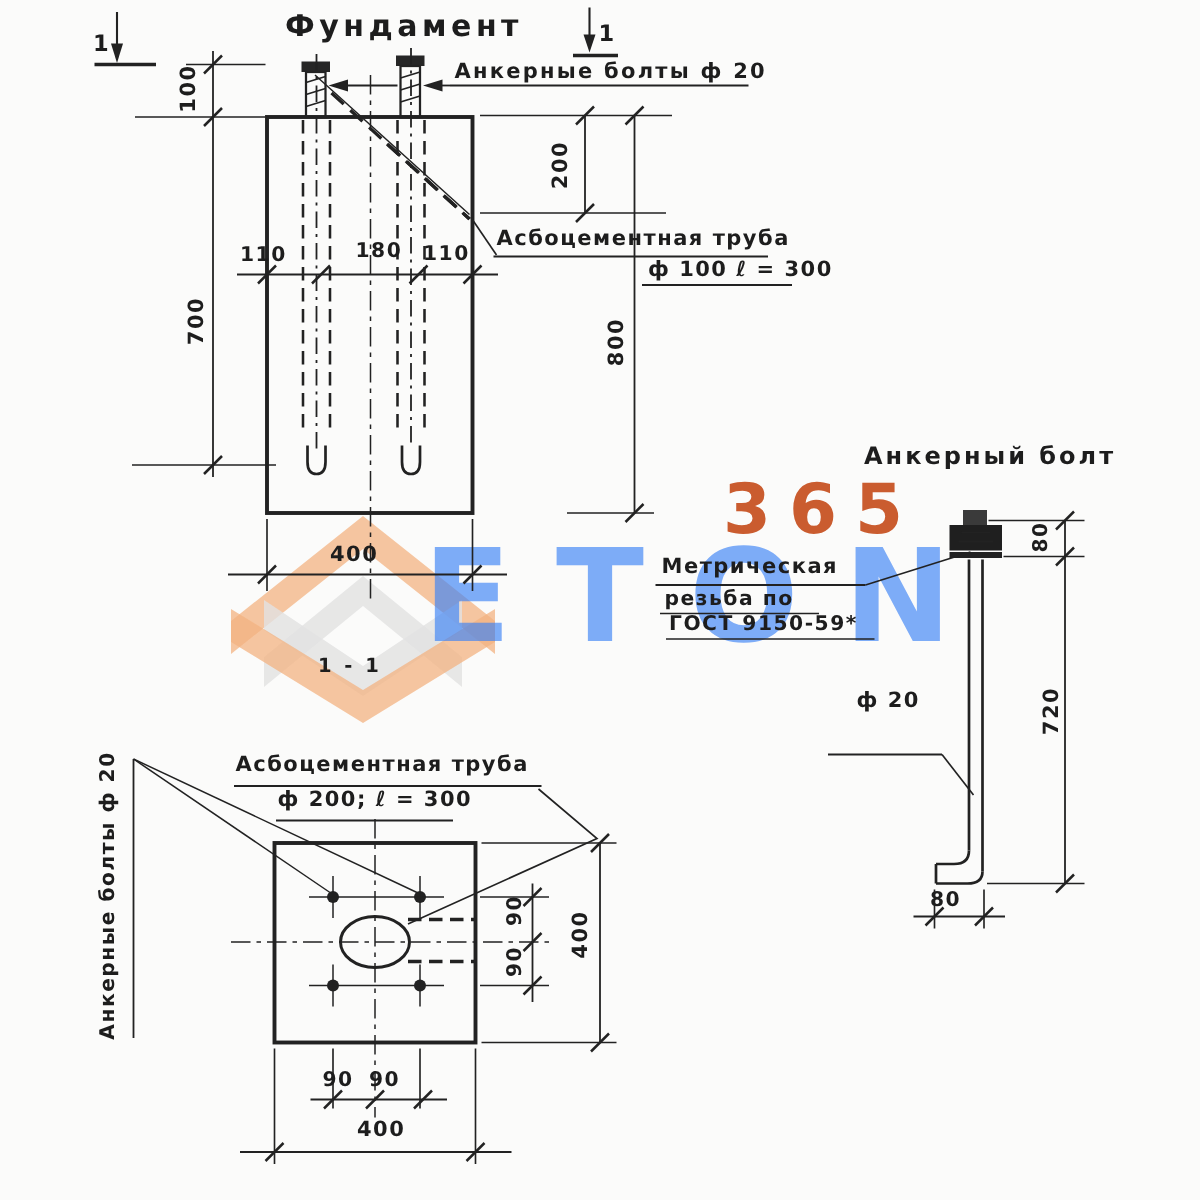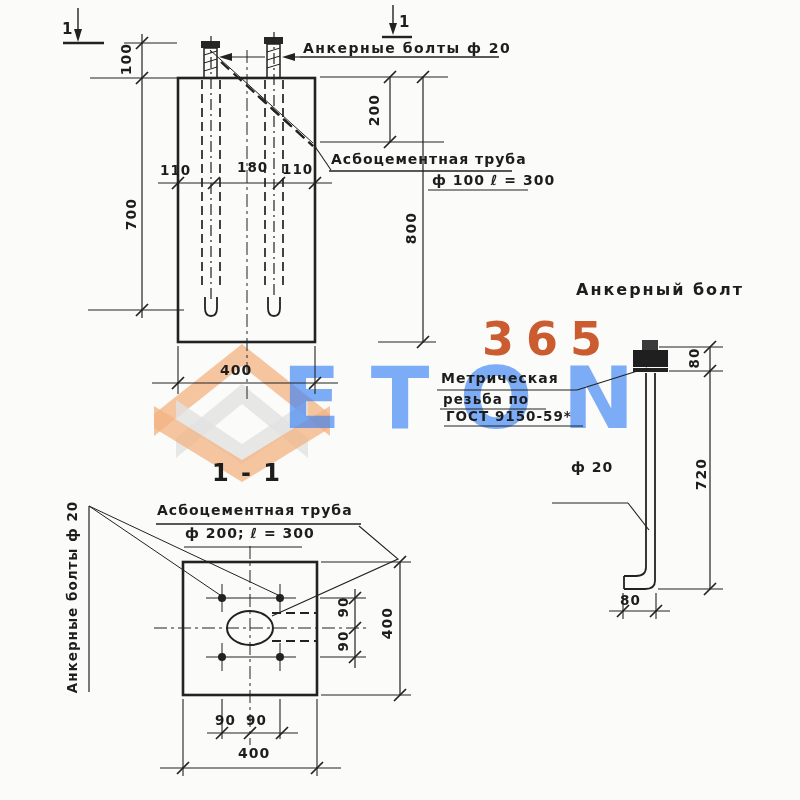--- a/index.html
+++ b/index.html
@@ -204,47 +204,48 @@
         <line x1="177" y1="774" x2="189" y2="762" stroke="#222222" stroke-width="1.7"></line>
         <line x1="311" y1="774" x2="323" y2="762" stroke="#222222" stroke-width="1.7"></line>
         <line x1="704" y1="353" x2="716" y2="341" stroke="#222222" stroke-width="1.7"></line>
         <line x1="704" y1="377" x2="716" y2="365" stroke="#222222" stroke-width="1.7"></line>
         <line x1="704" y1="595" x2="716" y2="583" stroke="#222222" stroke-width="1.7"></line>
         <line x1="617" y1="617" x2="629" y2="605" stroke="#222222" stroke-width="1.7"></line>
         <line x1="650" y1="617" x2="662" y2="605" stroke="#222222" stroke-width="1.7"></line>
       </g>
   </svg>
 
+  <div class="t" style="left:190px;top:6px;width:150px;text-align:center;font-size:20px;letter-spacing:3px;">Фундамент</div>
   <div class="t" style="left:62px;top:21px;font-size:15px;">1</div>
   <div class="t" style="left:399px;top:14px;font-size:15px;">1</div>
   <div class="t" style="left:303px;top:41px;letter-spacing:1.5px;">Анкерные болты  ф 20</div>
   <div class="t" style="left:331px;top:152px;">Асбоцементная труба</div>
   <div class="t" style="left:432px;top:173px;">ф 100  ℓ = 300</div>
 
   <div class="t rot" style="left:106px;top:50px;">100</div>
   <div class="t rot" style="left:111px;top:205px;">700</div>
   <div class="t hd" style="left:160px;top:163px;font-size:13.5px;">110</div>
   <div class="t hd" style="left:237px;top:160px;font-size:13.5px;">180</div>
   <div class="t hd" style="left:282px;top:162px;font-size:13.5px;">110</div>
   <div class="t rot" style="left:354px;top:101px;">200</div>
   <div class="t rot" style="left:391px;top:219px;">800</div>
   <div class="t hd" style="left:220px;top:363px;">400</div>
 
-  <div class="t" style="left:212px;top:460px;font-size:24px;letter-spacing:2px;">1 - 1</div>
+  <div class="t" style="left:212px;top:438px;font-size:13px;letter-spacing:2px;">1 - 1</div>
   <div class="t" style="left:157px;top:503px;">Асбоцементная труба</div>
   <div class="t" style="left:185px;top:526px;">ф 200;  ℓ = 300</div>
   <div class="t rot" style="left:-26px;top:588px;width:200px;font-size:13.5px;">Анкерные болты  ф 20</div>
   <div class="t rot" style="left:323px;top:598px;font-size:13.5px;">90</div>
   <div class="t rot" style="left:323px;top:632px;font-size:13.5px;">90</div>
   <div class="t rot" style="left:367px;top:614px;">400</div>
   <div class="t hd" style="left:215px;top:713px;font-size:13.5px;">90</div>
   <div class="t hd" style="left:246px;top:713px;font-size:13.5px;">90</div>
   <div class="t hd" style="left:238px;top:746px;">400</div>
 
-  <div class="t" style="left:576px;top:281px;font-size:16px;letter-spacing:2px;">Анкерный болт</div>
+  <div class="t" style="left:576px;top:295px;font-size:16px;letter-spacing:2px;">Анкерный болт</div>
   <div class="t" style="left:441px;top:371px;">Метрическая</div>
   <div class="t" style="left:443px;top:392px;font-size:13.5px;">резьба по</div>
   <div class="t" style="left:446px;top:409px;font-size:13.5px;">ГОСТ 9150-59*</div>
   <div class="t" style="left:571px;top:460px;">ф 20</div>
   <div class="t rot" style="left:674px;top:349px;font-size:13.5px;">80</div>
   <div class="t rot" style="left:681px;top:465px;">720</div>
   <div class="t hd" style="left:620px;top:593px;font-size:13.5px;">80</div>
 
 </div>
 

